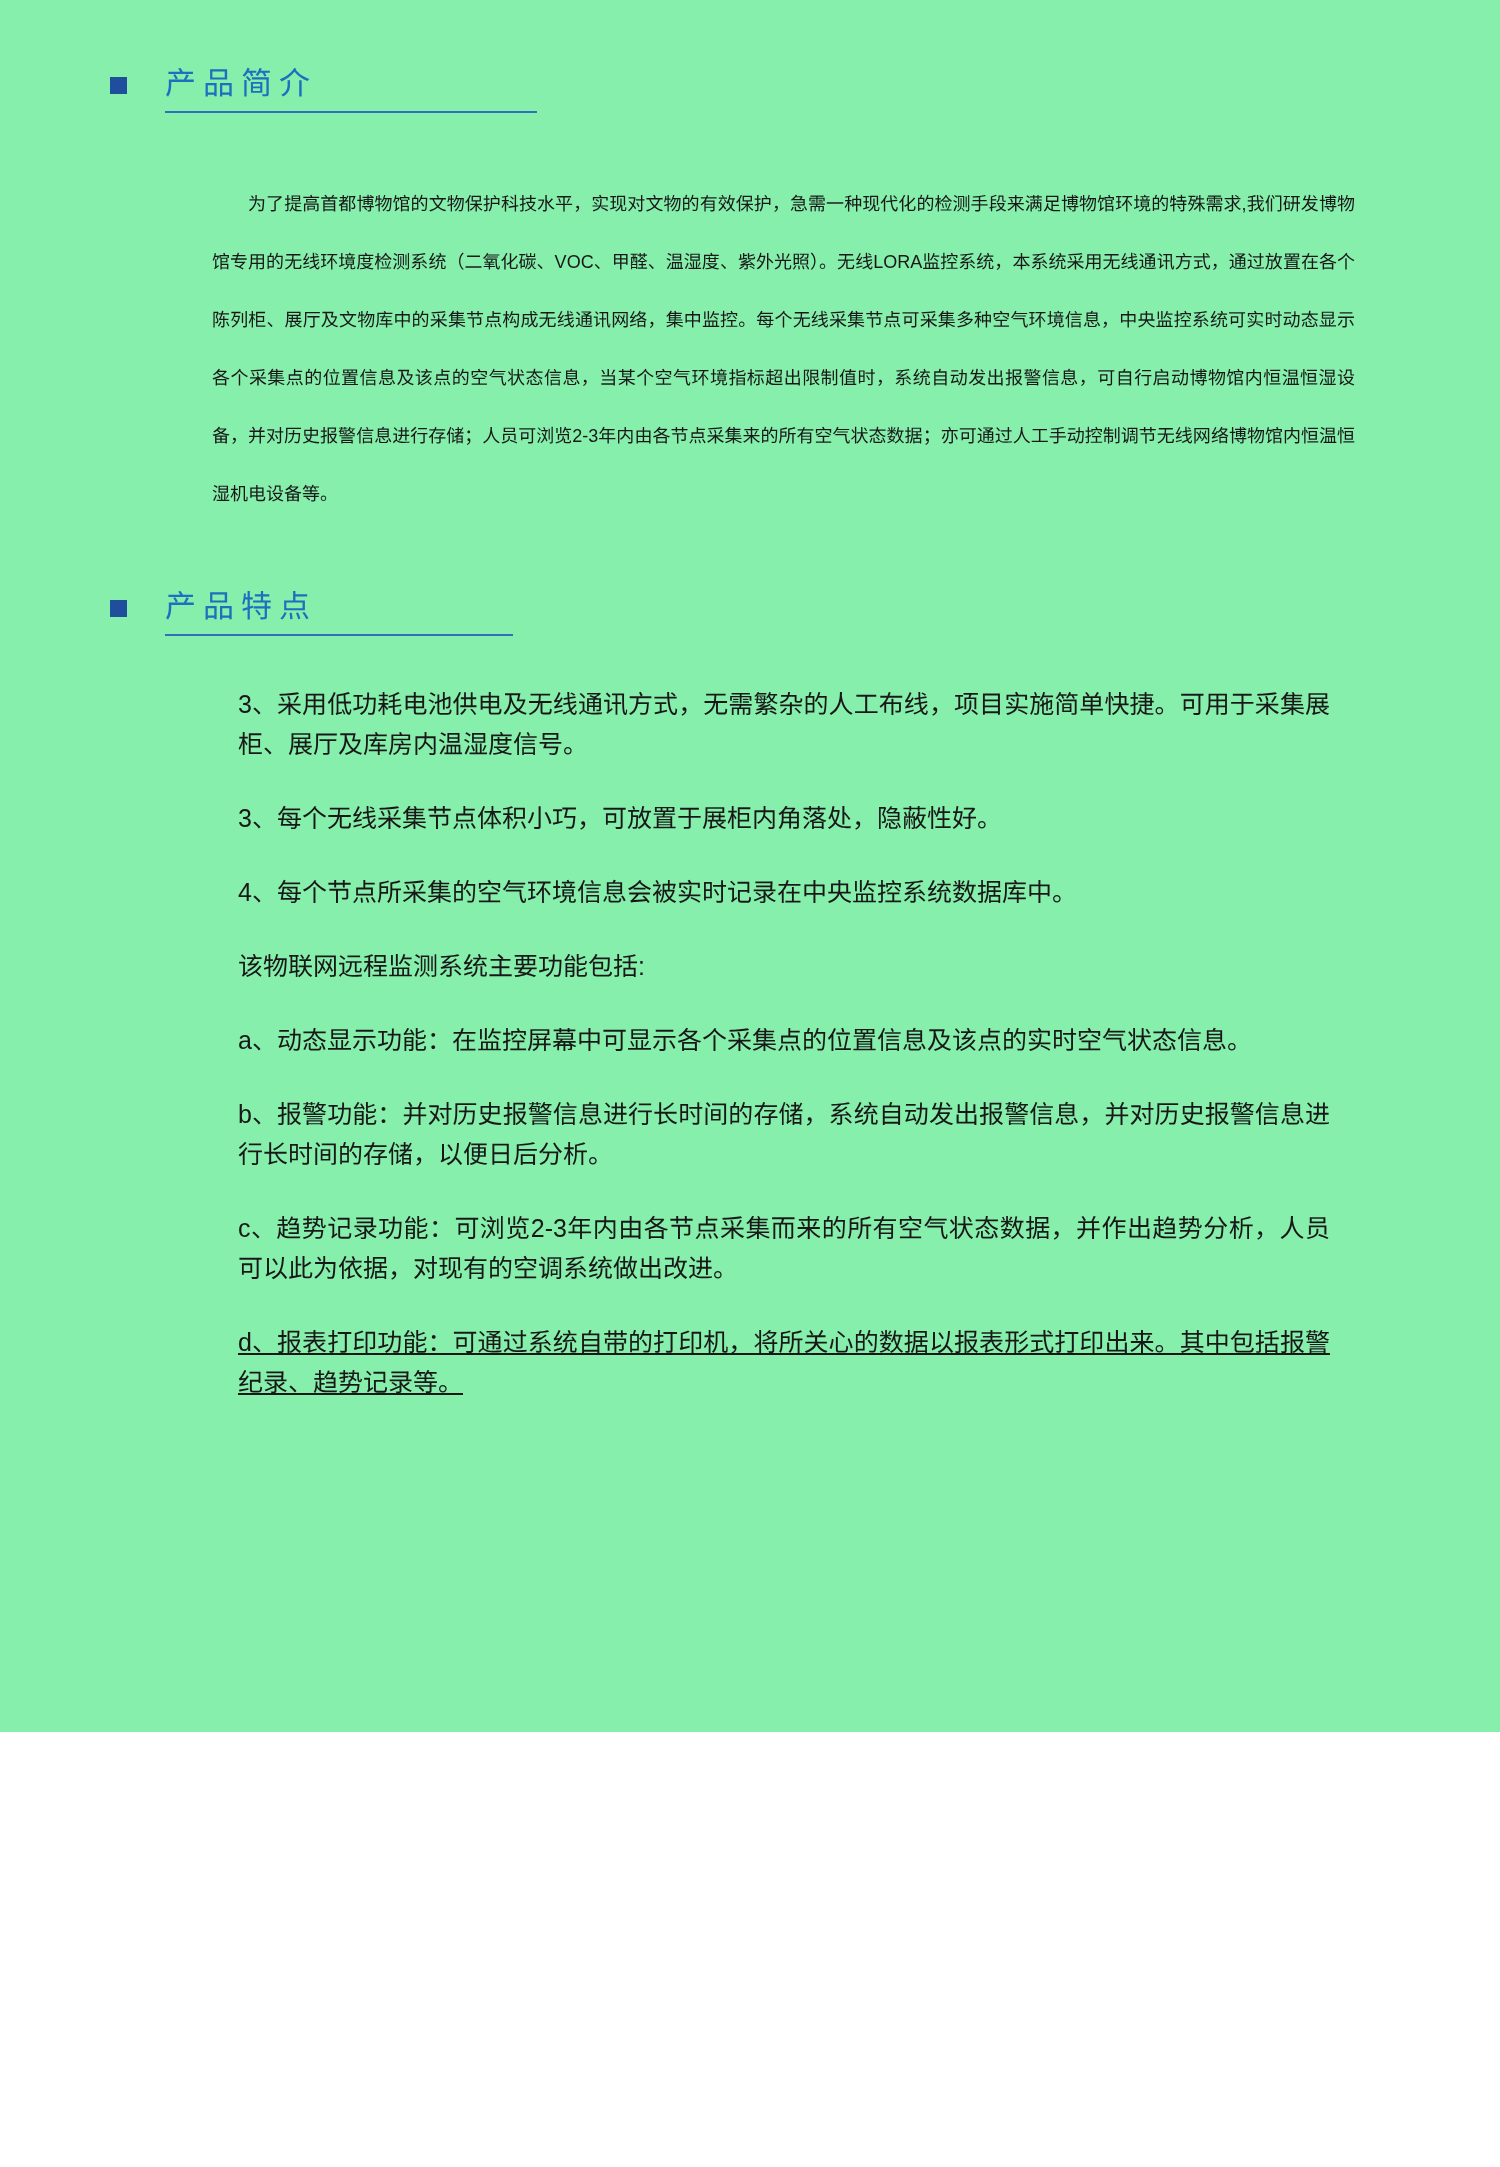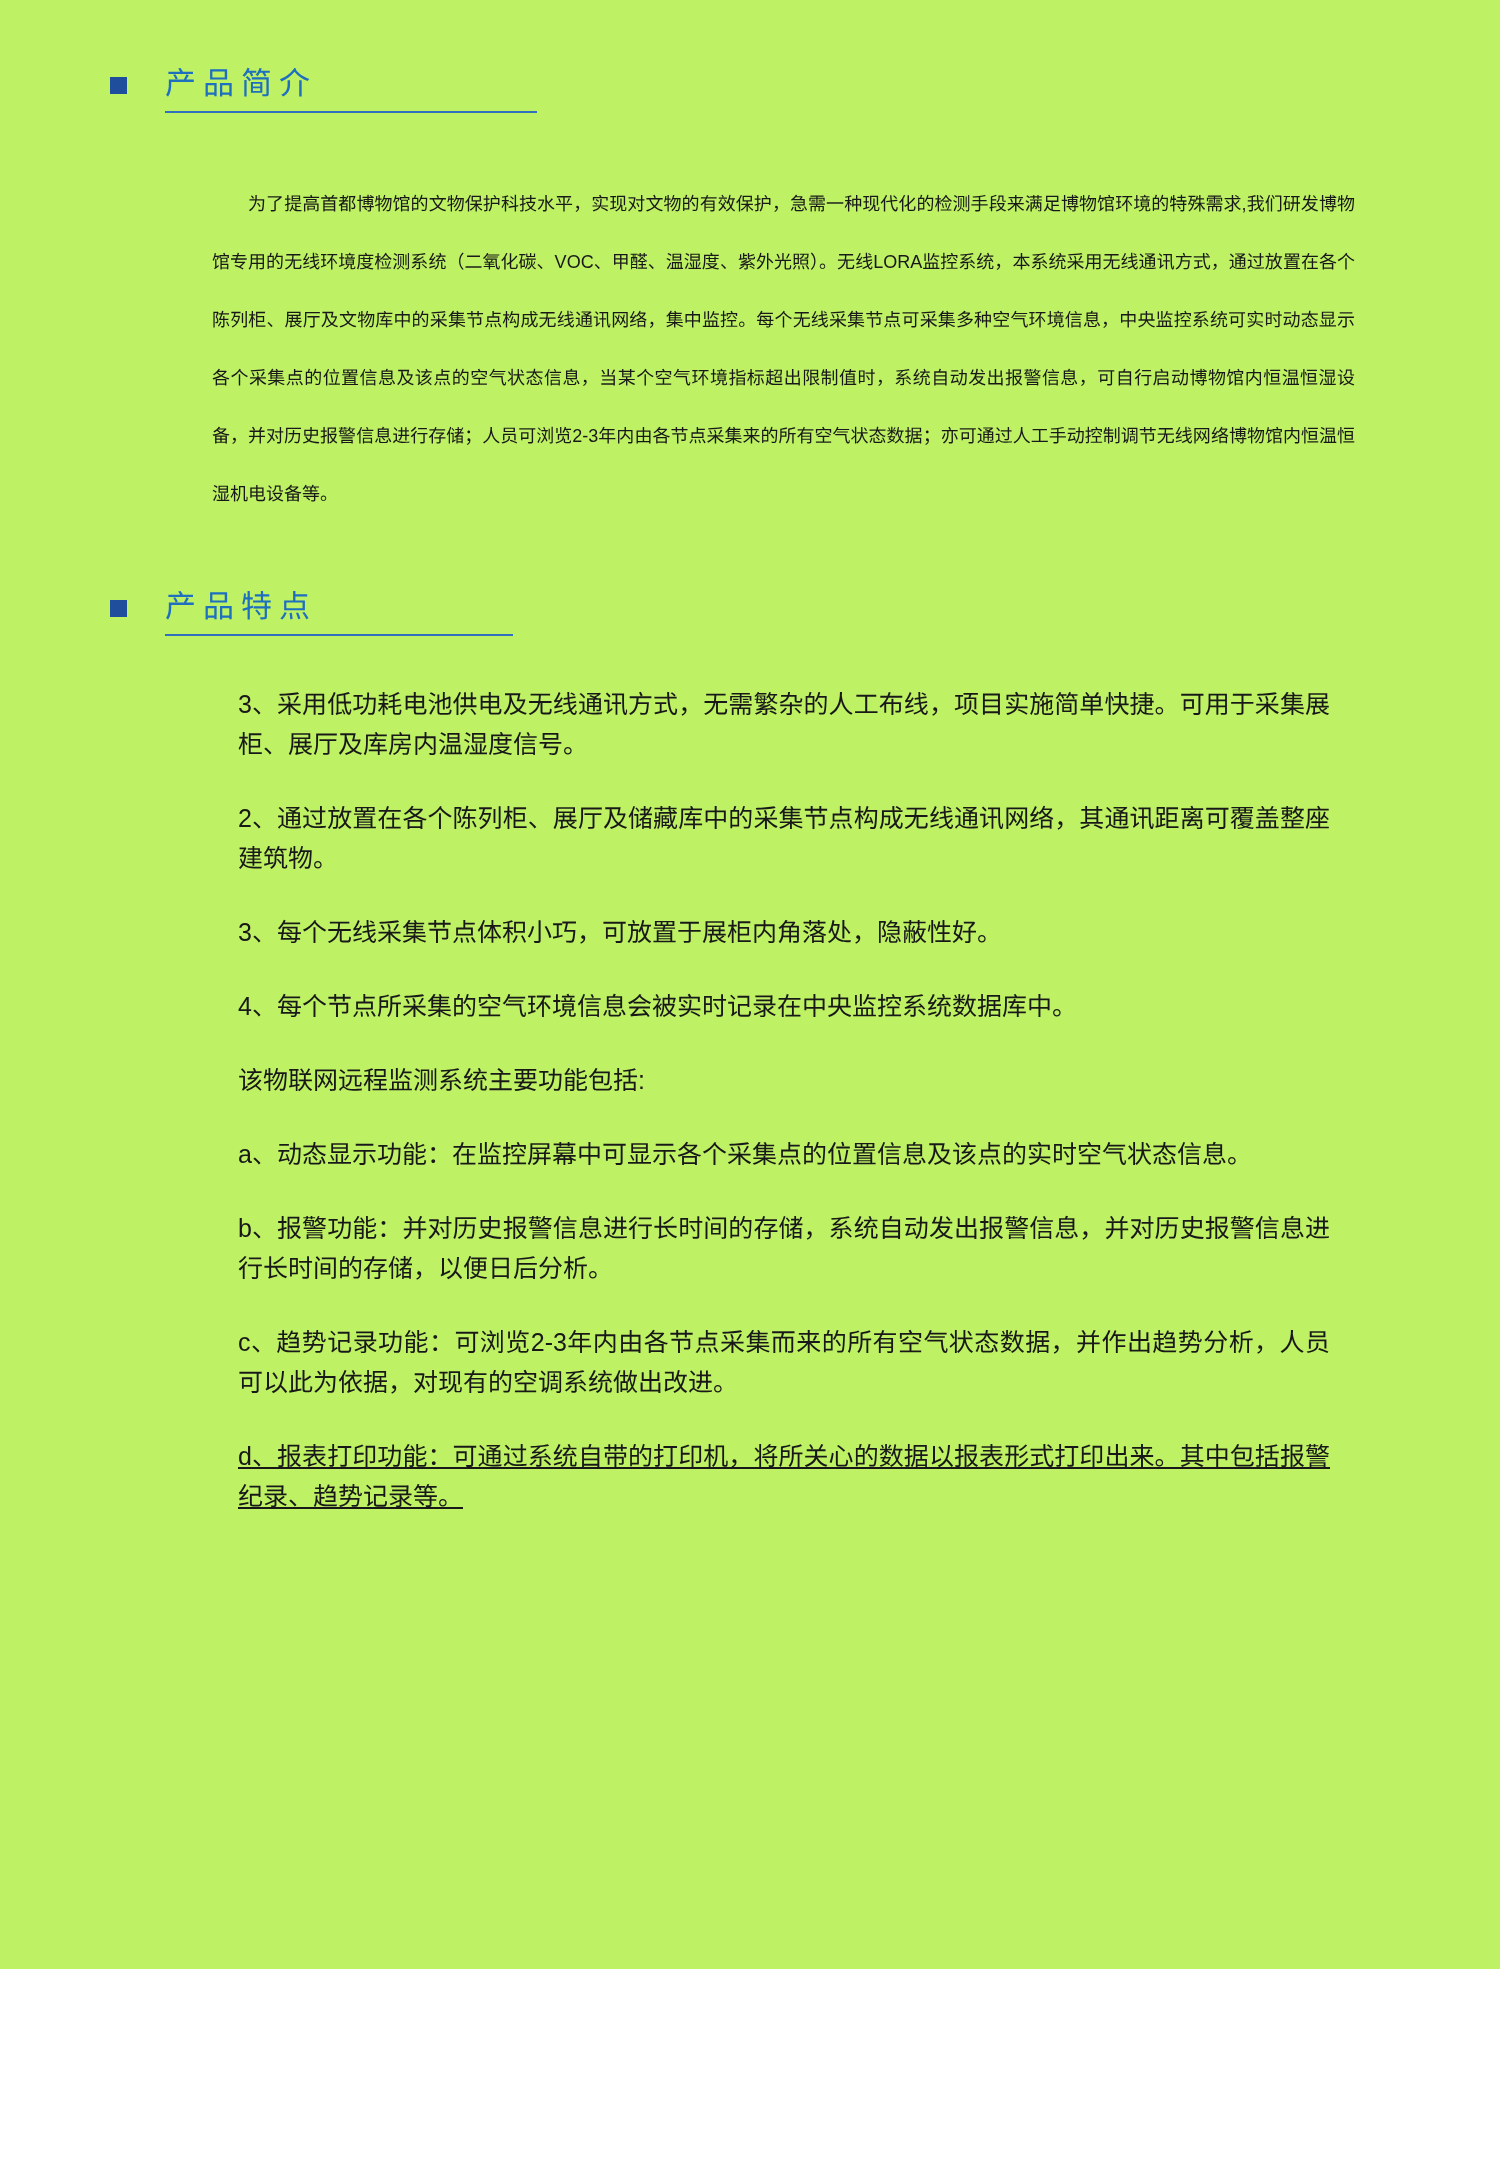--- a/index.html
+++ b/index.html
@@ -7,22 +7,22 @@
     padding: 0;
     background: #ffffff;
   }
   body {
     font-family: "Liberation Sans", "DejaVu Sans", sans-serif;
     color: #1a1a1a;
   }
   .page {
     position: relative;
     width: 1500px;
-    height: 1969px;
-    background: #bef264;
+    height: 1732px;
+    background: #86efac;
     box-sizing: border-box;
     overflow: hidden;
   }
   .content {
     position: absolute;
     left: 0;
     top: 0;
     width: 1500px;
   }
 
@@ -117,21 +117,20 @@
     <div class="section-heading">
       <span class="heading-bullet"></span>
       <span class="heading-text-wrap">
         <span class="heading-text">产品特点</span>
         <span class="heading-rule" id="rule-1" style="width: 348px;"></span>
       </span>
     </div>
 
     <div class="features-block">
       <p class="feature-item">3、采用低功耗电池供电及无线通讯方式，无需繁杂的人工布线，项目实施简单快捷。可用于采集展柜、展厅及库房内温湿度信号。</p>
-      <p class="feature-item">2、通过放置在各个陈列柜、展厅及储藏库中的采集节点构成无线通讯网络，其通讯距离可覆盖整座建筑物。</p>
       <p class="feature-item">3、每个无线采集节点体积小巧，可放置于展柜内角落处，隐蔽性好。</p>
       <p class="feature-item">4、每个节点所采集的空气环境信息会被实时记录在中央监控系统数据库中。</p>
       <p class="feature-item">该物联网远程监测系统主要功能包括:</p>
       <p class="feature-item">a、动态显示功能：在监控屏幕中可显示各个采集点的位置信息及该点的实时空气状态信息。</p>
       <p class="feature-item">b、报警功能：并对历史报警信息进行长时间的存储，系统自动发出报警信息，并对历史报警信息进行长时间的存储，以便日后分析。</p>
       <p class="feature-item">c、趋势记录功能：可浏览2-3年内由各节点采集而来的所有空气状态数据，并作出趋势分析，人员可以此为依据，对现有的空调系统做出改进。</p>
       <p class="feature-item">d、报表打印功能：可通过系统自带的打印机，将所关心的数据以报表形式打印出来。其中包括报警纪录、趋势记录等。</p>
     </div>
 
   </div>

